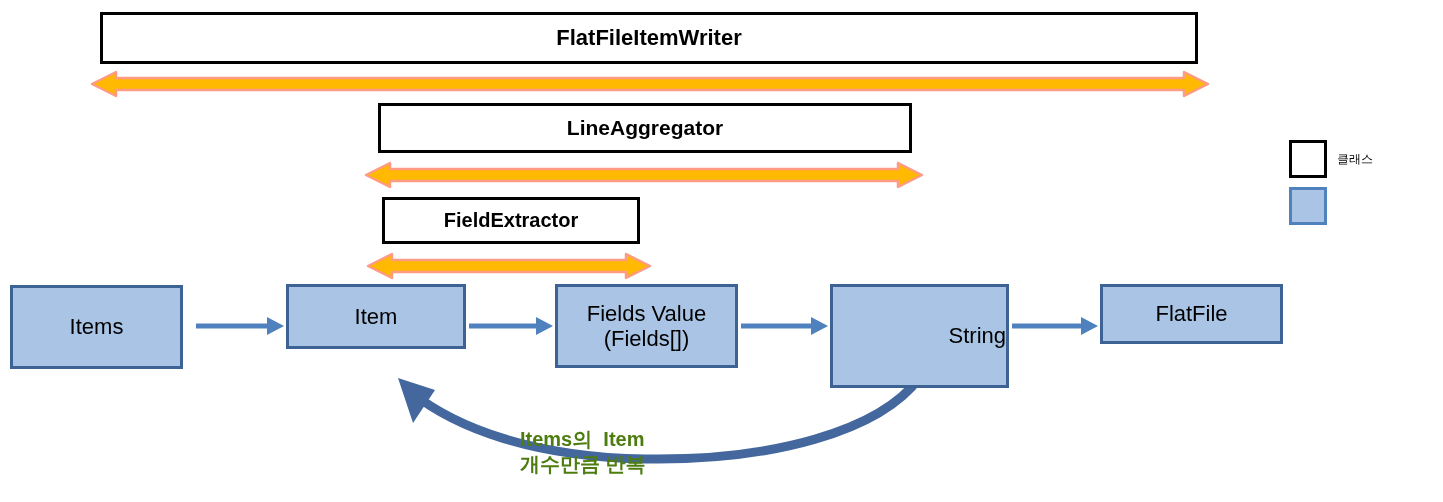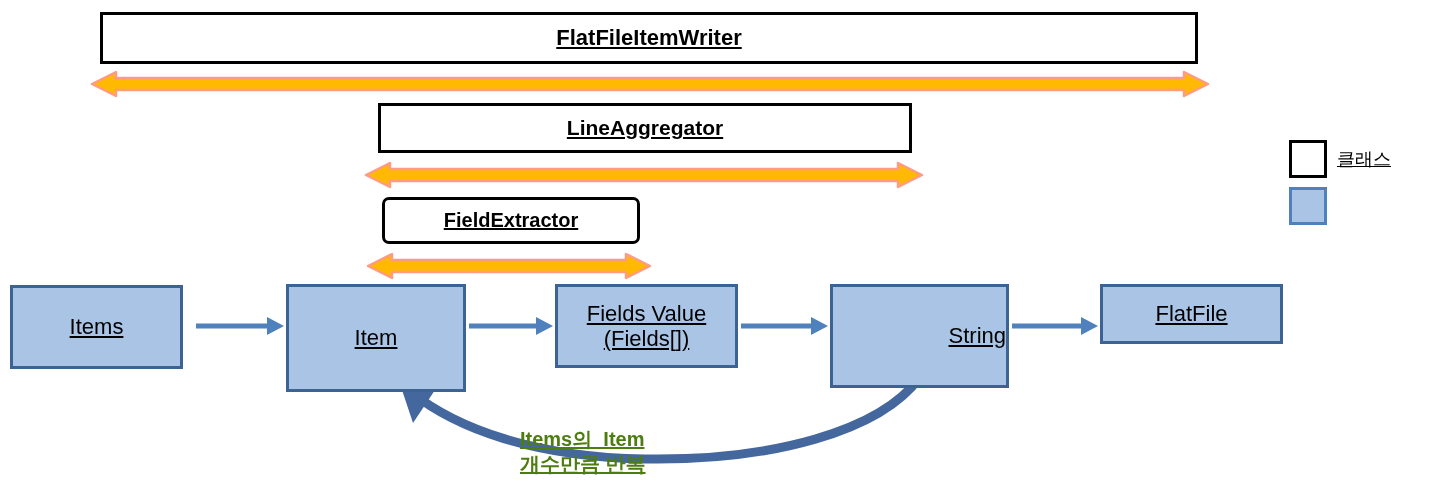--- a/index.html
+++ b/index.html
@@ -1,40 +1,40 @@
 <!DOCTYPE html>
 <html><head>
 <meta charset="utf-8">
 <style>
   html,body{margin:0;padding:0;background:#fff;}
   #canvas{
     position:relative;width:1443px;height:502px;background:#ffffff;
     font-family:"Liberation Sans","DejaVu Sans",sans-serif;overflow:hidden;
   }
-  .abs{position:absolute;box-sizing:border-box;text-decoration:underline;}
+  .abs{position:absolute;box-sizing:border-box;}
   .class-box{
     background:#ffffff;border:3px solid #000000;z-index:3;
     display:flex;align-items:center;justify-content:center;
     font-weight:bold;color:#000;
   }
   .data-box{
     background:#a9c4e4;border:3px solid #3d6394;z-index:3;
     display:flex;flex-direction:column;align-items:center;justify-content:center;
     font-size:22px;color:#000;line-height:1.15;text-align:center;
   }
   #arrow-layer{position:absolute;left:0;top:0;z-index:2;pointer-events:none;}
   .loop-note{
     z-index:4;text-align:left;font-weight:bold;font-size:20px;color:#4d7c0f;
     line-height:1.25;white-space:nowrap;
   }
   .legend-swatch{width:38px;height:38px;z-index:3;}
   .legend-swatch.class{background:#ffffff;border:3px solid #000000;}
   .legend-swatch.data{background:#a9c4e4;border:3px solid #4f81bd;}
   .legend-label{
-    z-index:3;font-size:18px;color:#000;display:flex;align-items:center;white-space:nowrap;
+    z-index:3;font-size:12px;color:#000;display:flex;align-items:center;white-space:nowrap;
   }
 </style>
 </head>
 <body>
 
 <div id="canvas">
 
   <svg id="arrow-layer" width="1443" height="502" viewBox="0 0 1443 502">
 
     <polygon points="92,84 116,72 116,78 1184,78 1184,72 1208,84 1184,96 1184,90 116,90 116,96" fill="#ffb900" stroke="#ff9b85" stroke-width="2.5" stroke-linejoin="round"></polygon>
@@ -63,28 +63,28 @@
       <polygon points="398,378 435,390 413,423" fill="#44689e" stroke="none"></polygon>
     </g>
   </svg>
 
   <div class="class-box abs" style="left:100px;top:12px;width:1098px;height:52px;font-size:22px;">
     <span>FlatFileItemWriter</span>
   </div>
   <div class="class-box abs" style="left:378px;top:103px;width:534px;height:50px;font-size:21px;">
     <span>LineAggregator</span>
   </div>
-  <div class="class-box abs" style="left:382px;top:197px;width:258px;height:47px;font-size:20px;border-radius:7px;">
+  <div class="class-box abs" style="left:382px;top:197px;width:258px;height:47px;font-size:20px;">
     <span>FieldExtractor</span>
   </div>
 
   <div class="data-box abs" style="left:10px;top:285px;width:173px;height:84px;">
     <span>Items</span>
   </div>
-  <div class="data-box abs" style="left:286px;top:284px;width:180px;height:108px;">
+  <div class="data-box abs" style="left:286px;top:284px;width:180px;height:65px;">
     <span>Item</span>
   </div>
   <div class="data-box abs" style="left:555px;top:284px;width:183px;height:84px;">
     <span>Fields Value</span>
     <span>(Fields[])</span>
   </div>
   <div class="data-box abs" style="left:830px;top:284px;width:179px;height:104px;align-items:flex-end;">
     <span>String</span>
   </div>
   <div class="data-box abs" style="left:1100px;top:284px;width:183px;height:60px;">

